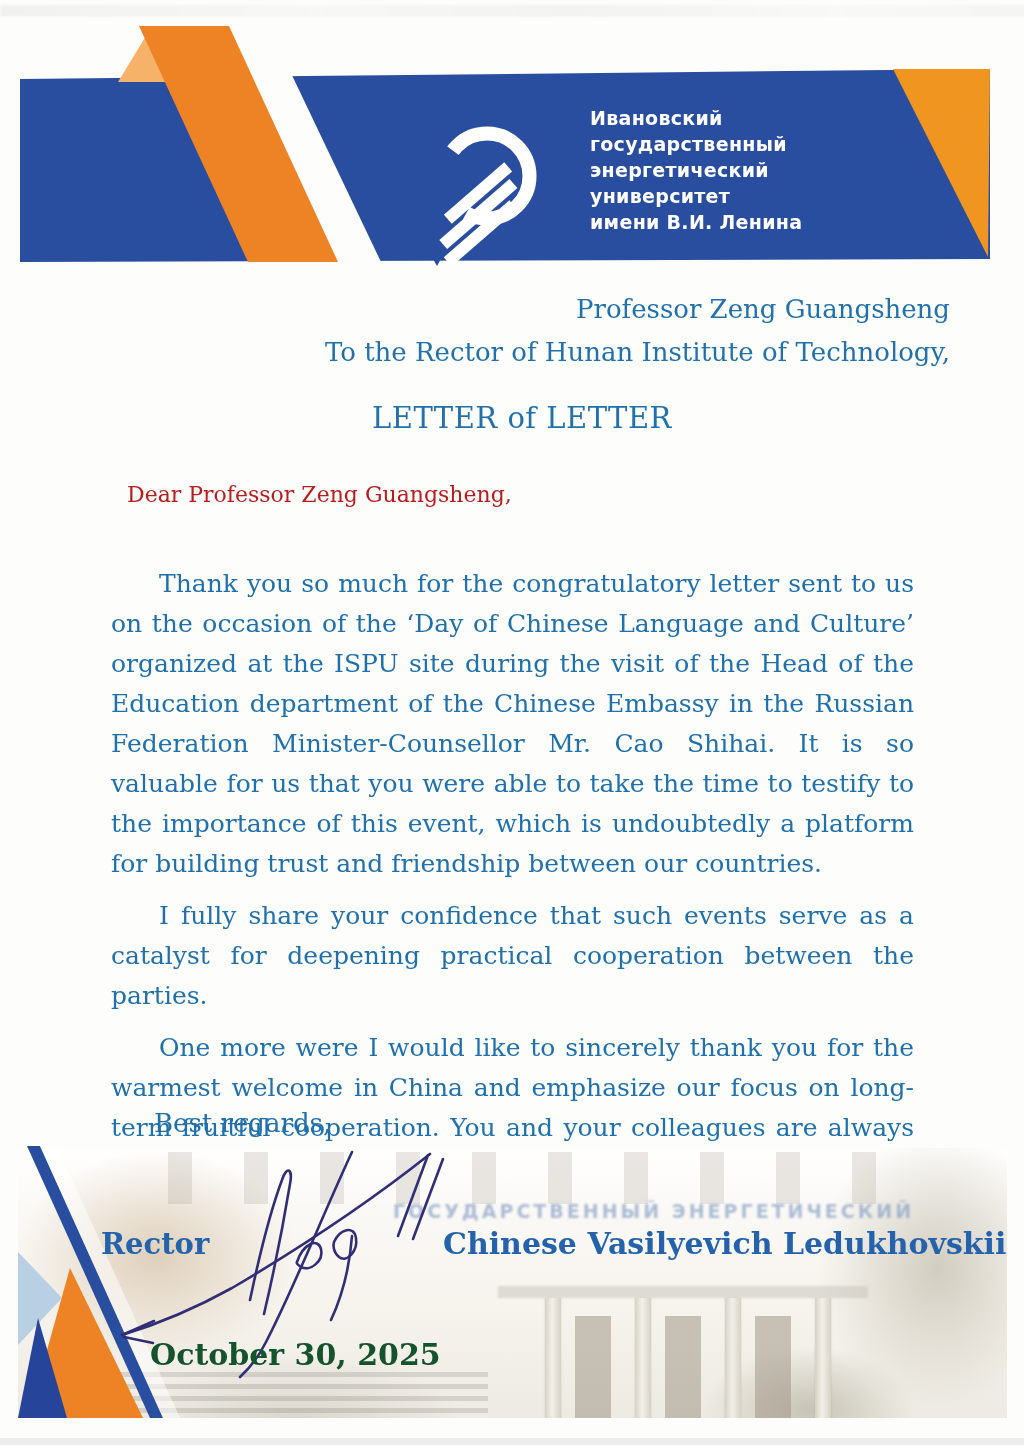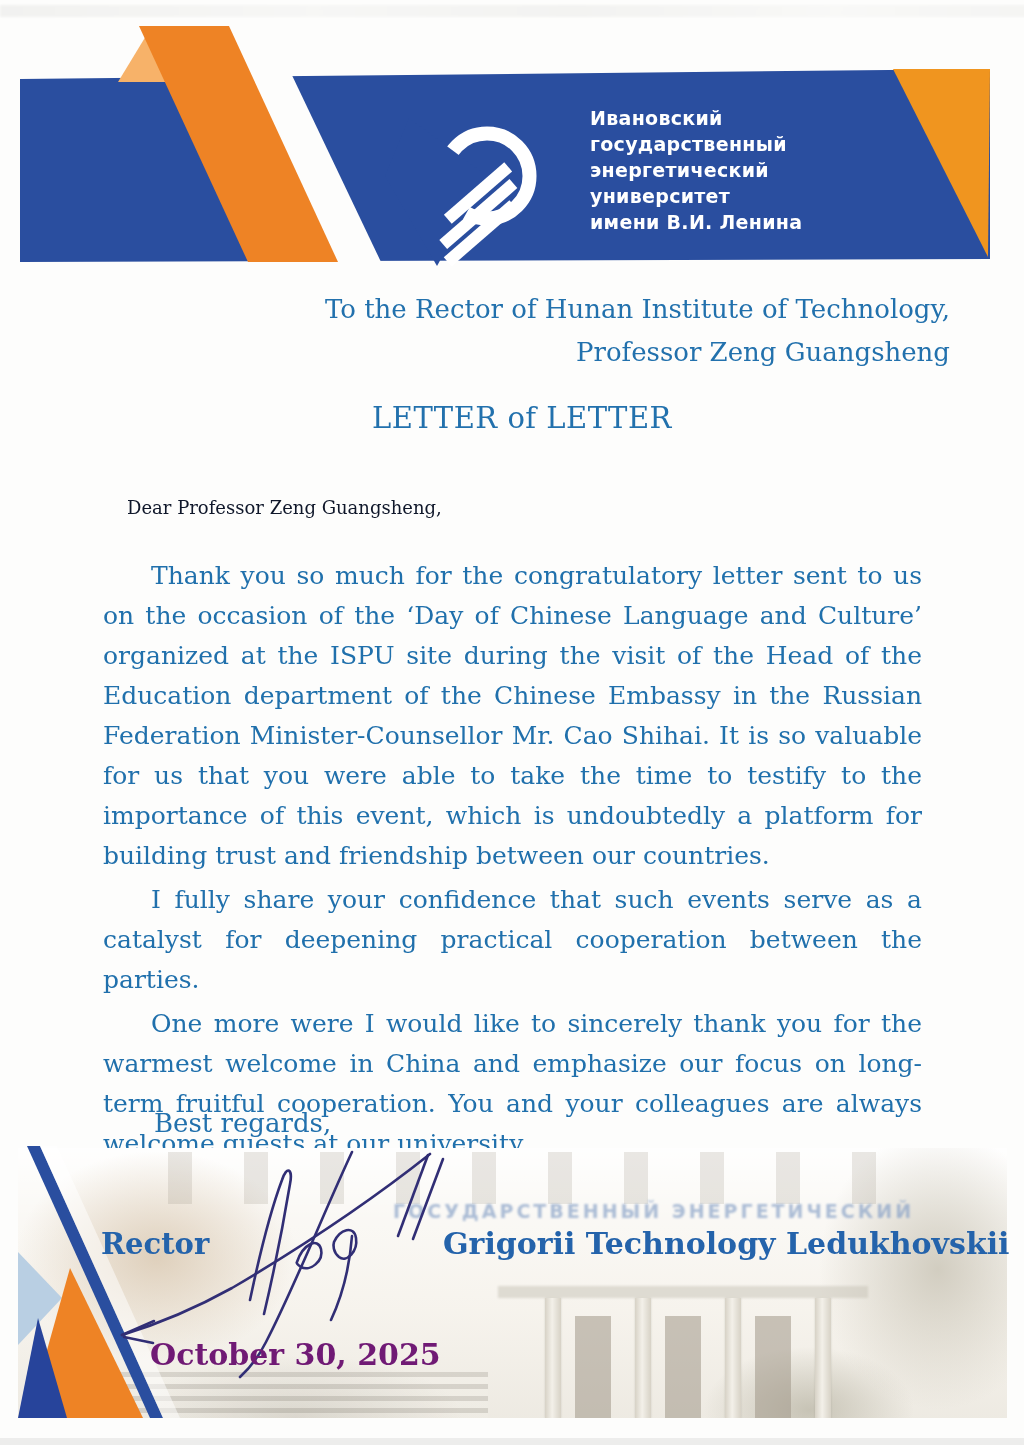--- a/index.html
+++ b/index.html
@@ -26,28 +26,28 @@
 
   .recipient{
     position:absolute;top:288px;right:94px;
     text-align:right;font-size:26px;line-height:43px;color:#2271ad;
   }
   .title{
     position:absolute;top:401px;left:0;width:100%;
     text-align:center;font-size:29px;color:#2271ad;letter-spacing:.5px;
   }
   .salutation{
-    position:absolute;top:497px;left:127px;
-    font-size:18px;color:#0f172a;
+    position:absolute;top:482px;left:127px;
+    font-size:22px;color:#b91c1c;
   }
   .body-text{
     position:absolute;top:552px;left:99px;width:827px;
     font-size:25px;line-height:40px;color:#2070ac;text-align:justify;
   }
-  .body-text p{margin:4px;text-indent:48px;}
+  .body-text p{margin:12px;text-indent:48px;}
   .closing{
     position:absolute;top:1108px;left:139px;
     font-size:26px;color:#2271ad;margin-left:15px;
   }
 
   
   .footer-photo{
     position:absolute;left:18px;top:1148px;width:989px;height:270px;
     background-color:#f7f4ee;
     background-image:
@@ -92,21 +92,21 @@
   .sig-role{
     position:absolute;top:1227px;left:101px;
     font-size:29px;font-weight:bold;color:#2463ab;
   }
   .sig-name{
     position:absolute;top:1226px;left:443px;
     font-size:30px;font-weight:bold;color:#2463ab;
   }
   .sig-date{
     position:absolute;top:1337px;left:150px;
-    font-size:30px;font-weight:bold;color:#701a75;
+    font-size:30px;font-weight:bold;color:#14532d;
   }
 </style>
 </head>
 <body>
 
 <div class="page">
 
   <div class="scan-streak"></div>
 
   <svg class="header-svg" width="1024" height="272" viewBox="0 0 1024 272">
@@ -136,22 +136,22 @@
     <text class="logo-text">
       <tspan x="590" y="125">Ивановский</tspan>
       <tspan x="590" y="151">государственный</tspan>
       <tspan x="590" y="177">энергетический</tspan>
       <tspan x="590" y="203">университет</tspan>
       <tspan x="590" y="229">имени В.И. Ленина</tspan>
     </text>
   </svg>
 
   <div class="recipient">
+    <div>Professor Zeng Guangsheng</div>
     <div>To the Rector of Hunan Institute of Technology,</div>
-    <div>Professor Zeng Guangsheng</div>
   </div>
 
   <div class="title">LETTER of LETTER</div>
 
   <div class="salutation">Dear Professor Zeng Guangsheng,</div>
 
   <div class="body-text">
     <p>Thank you so much for the congratulatory letter sent to us on the occasion of the ‘Day of Chinese Language and Culture’ organized at the ISPU site during the visit of the Head of the Education department of the Chinese Embassy in the Russian Federation Minister-Counsellor Mr. Cao Shihai. It is so valuable for us that you were able to take the time to testify to the importance of this event, which is undoubtedly a platform for building trust and friendship between our countries.</p>
     <p>I fully share your confidence that such events serve as a catalyst for deepening practical cooperation between the parties.</p>
     <p>One more were I would like to sincerely thank you for the warmest welcome in China and emphasize our focus on long-term fruitful cooperation. You and your colleagues are always welcome guests at our university.</p>
@@ -193,17 +193,17 @@
       <path d="M 250 160 C 258 122 270 72 282 40 C 287 25 293 29 290 44 C 283 86 272 140 264 174"></path>
       <path d="M 297 122 C 303 104 318 97 321 109 C 324 121 310 132 301 127 C 297 124 296 123 297 122"></path>
       <path d="M 334 102 C 340 89 354 85 356 98 C 358 111 347 123 339 117 C 333 112 333 105 334 102"></path>
       <path d="M 352 96 C 350 122 344 152 331 180"></path>
       <path d="M 398 96 L 428 15"></path>
       <path d="M 413 99 L 443 19"></path>
     </g>
   </svg>
 
   <div class="sig-role">Rector</div>
-  <div class="sig-name">Grigorii Technology Ledukhovskii</div>
+  <div class="sig-name">Chinese Vasilyevich Ledukhovskii</div>
   <div class="sig-date">October 30, 2025</div>
 
   <div class="bottom-edge"></div>
 </div>
 
 </body></html>

